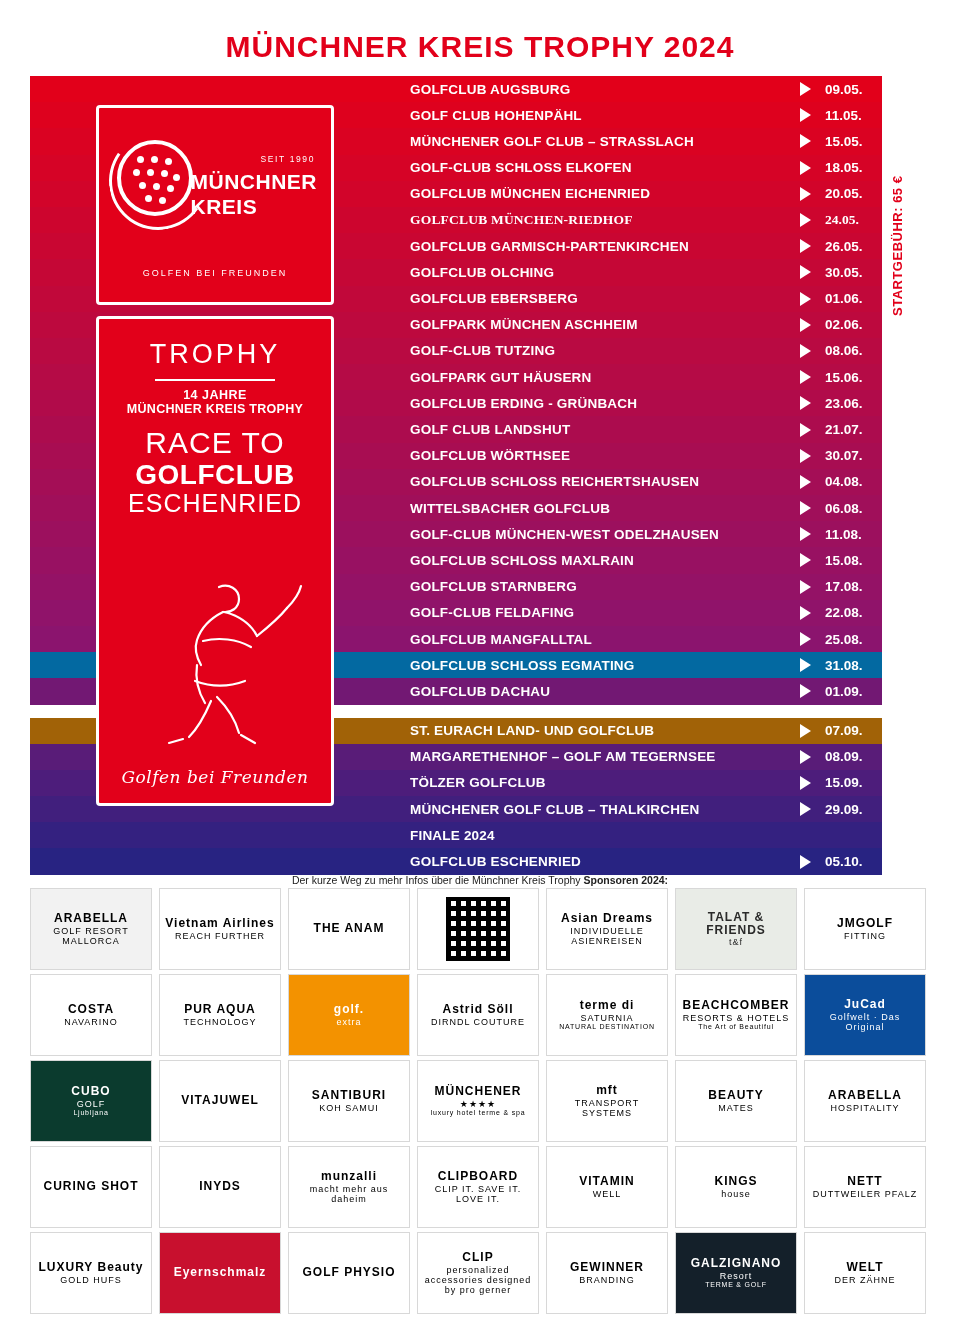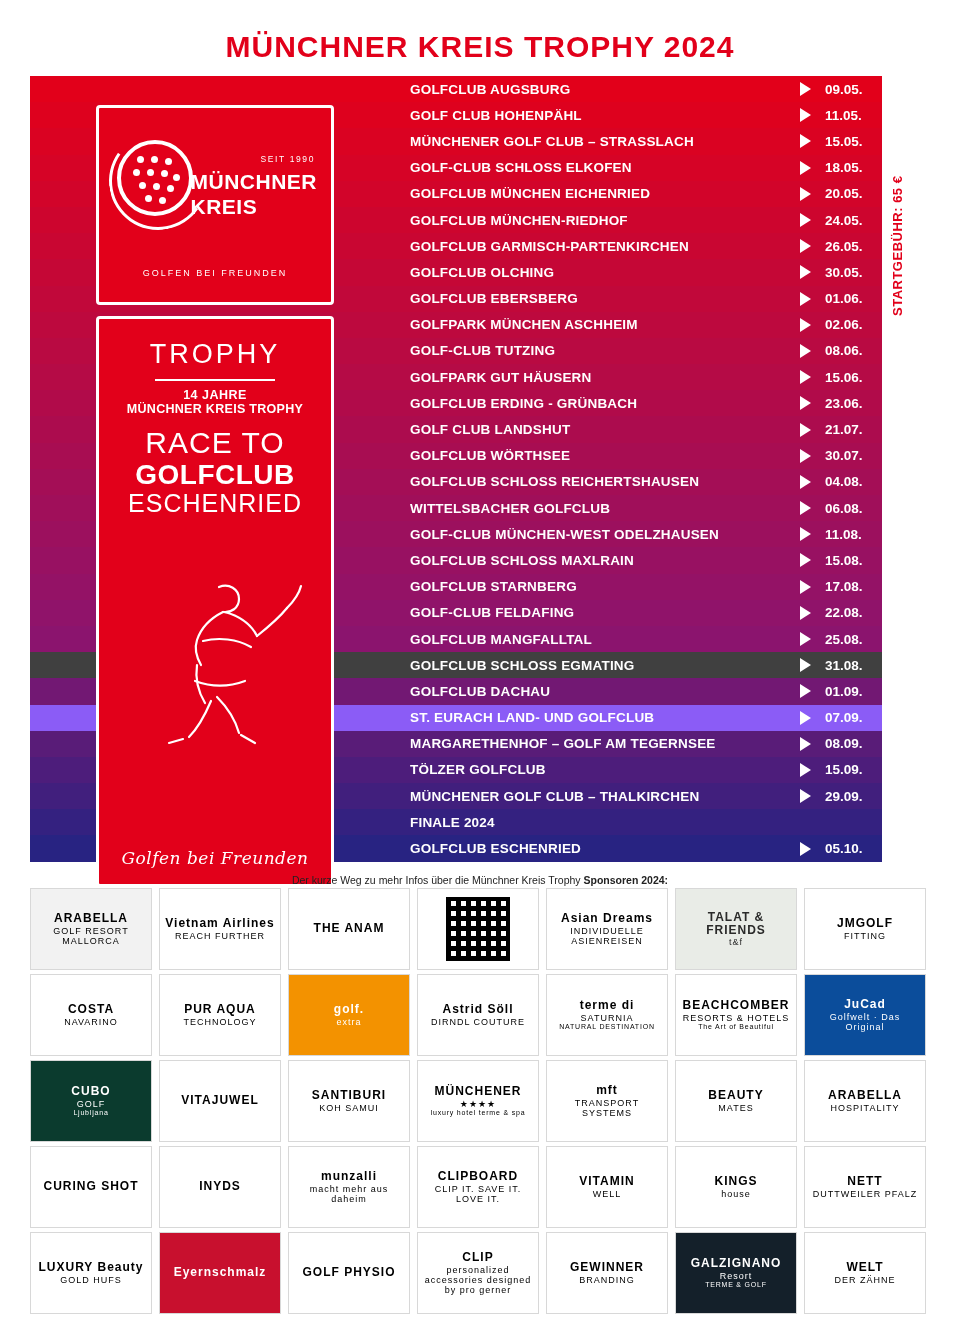--- a/index.html
+++ b/index.html
@@ -149,21 +149,21 @@
     position: absolute;
     left: 0; right: 0; bottom: 24px;
     text-align: center;
     color: #fff;
     font-size: 9px;
     letter-spacing: 2px;
   }
 
   .trophy-box {
     margin-top: 11px;
-    width: 238px; height: 571px;
+    width: 238px; height: 490px;
     background: #e2001a;
     border: 3px solid #ffffff;
     border-radius: 4px;
     position: relative;
     color: #fff;
     text-align: center;
     overflow: hidden;
   }
   .t-trophy { margin-top: 20px; font-size: 27px; letter-spacing: 3px; font-weight: 300; }
   .t-2024 { font-size: 60px; font-weight: bold; line-height: 0.95; margin-top: -2px; letter-spacing: 1px; }
@@ -258,21 +258,21 @@
       <div class="row" style="background: rgb(214, 3, 38);">
         <div class="name">GOLF-CLUB SCHLOSS ELKOFEN</div>
         <div class="arrow"></div>
         <div class="date">18.05.</div>
       </div>
       <div class="row" style="background: rgb(210, 4, 42);">
         <div class="name">GOLFCLUB MÜNCHEN EICHENRIED</div>
         <div class="arrow"></div>
         <div class="date">20.05.</div>
       </div>
-      <div class="row" style="background: rgb(205, 5, 46);">
+      <div class="row" style="background: rgb(205, 5, 46); font-family: Liberation Serif, serif;">
         <div class="name">GOLFCLUB MÜNCHEN-RIEDHOF</div>
         <div class="arrow"></div>
         <div class="date">24.05.</div>
       </div>
       <div class="row" style="background: rgb(201, 6, 50);">
         <div class="name">GOLFCLUB GARMISCH-PARTENKIRCHEN</div>
         <div class="arrow"></div>
         <div class="date">26.05.</div>
       </div>
       <div class="row" style="background: rgb(197, 7, 54);">
@@ -343,31 +343,31 @@
       <div class="row" style="background: rgb(144, 19, 106);">
         <div class="name">GOLF-CLUB FELDAFING</div>
         <div class="arrow"></div>
         <div class="date">22.08.</div>
       </div>
       <div class="row" style="background: rgb(139, 20, 110);">
         <div class="name">GOLFCLUB MANGFALLTAL</div>
         <div class="arrow"></div>
         <div class="date">25.08.</div>
       </div>
-      <div class="row" style="background: #404040;">
+      <div class="row" style="background: #0369a1;">
         <div class="name">GOLFCLUB SCHLOSS EGMATING</div>
         <div class="arrow"></div>
         <div class="date">31.08.</div>
       </div>
       <div class="row" style="background: rgb(114, 24, 115);">
         <div class="name">GOLFCLUB DACHAU</div>
         <div class="arrow"></div>
         <div class="date">01.09.</div>
       </div>
-      <div class="row" style="background: #8b5cf6;">
+      <div class="row" style="background: #a16207; margin-top: 13px;">
         <div class="name">ST. EURACH LAND- UND GOLFCLUB</div>
         <div class="arrow"></div>
         <div class="date">07.09.</div>
       </div>
       <div class="row" style="background: rgb(89, 28, 120);">
         <div class="name">MARGARETHENHOF – GOLF AM TEGERNSEE</div>
         <div class="arrow"></div>
         <div class="date">08.09.</div>
       </div>
       <div class="row" style="background: rgb(77, 29, 123);">

